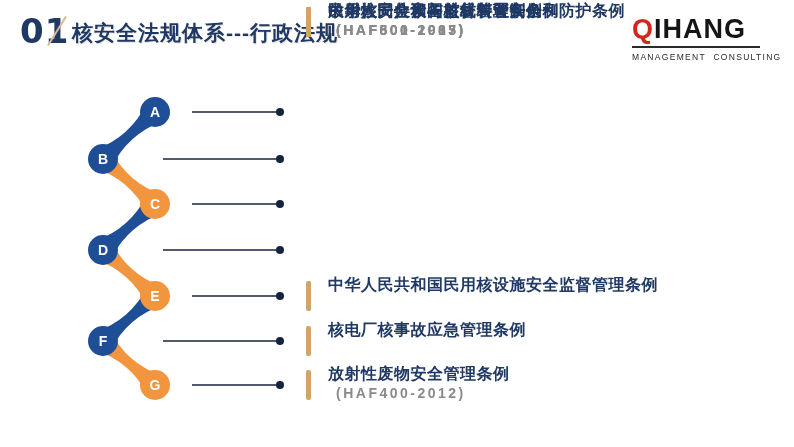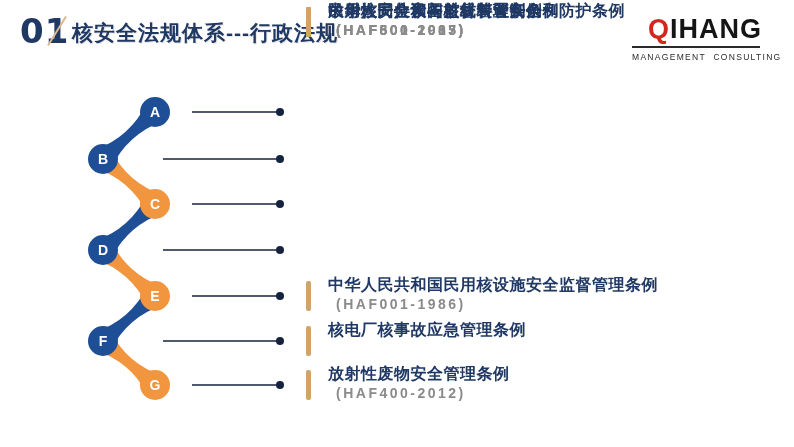--- a/index.html
+++ b/index.html
@@ -18,21 +18,21 @@
     background:#dcb890;transform:rotate(32deg);
   }
   .page-title{
     position:absolute;left:72px;top:19px;
     font-size:21px;font-weight:700;color:#1f3864;letter-spacing:1px;
     text-shadow:1px 1px 0 rgba(180,180,180,.35);
   }
   
   .logo{position:absolute;right:34px;top:15px;width:128px;text-align:left;}
   .logo-name{font-size:27px;font-weight:800;letter-spacing:1px;line-height:28px;
-    font-family:"Liberation Sans",sans-serif;margin-left:16px;}
+    font-family:"Liberation Sans",sans-serif;}
   .logo-name .q{color:#d0281e;}
   .logo-name .rest{color:#151515;}
   .logo-rule{height:2px;background:#2a2a2a;margin-top:3px;}
   .logo-sub{margin-top:4px;font-size:8.5px;letter-spacing:1.3px;word-spacing:4px;
     color:#2a2a2a;white-space:nowrap;font-weight:500;}
   
   .chain{position:absolute;left:0;top:0;}
   
   .item{position:absolute;left:306px;height:44px;}
   .item:nth-of-type(1){top:90px;}
@@ -116,21 +116,20 @@
       <circle cx="103" cy="341" r="15" fill="#1e4e95"></circle>
       <text x="103" y="346" text-anchor="middle" fill="#ffffff" font-size="14" font-weight="bold" font-family="&quot;Liberation Sans&quot;, sans-serif">F</text>
       <circle cx="155" cy="385" r="15" fill="#f2953f"></circle>
       <text x="155" y="390" text-anchor="middle" fill="#ffffff" font-size="14" font-weight="bold" font-family="&quot;Liberation Sans&quot;, sans-serif">G</text>
     </svg>
 
   <div class="item">
     <div class="tick"></div>
     <div class="item-text">
       <div class="item-title">中华人民共和国民用核设施安全监督管理条例</div>
-      <div class="item-code">(HAF001-1986)</div>
     </div>
   </div>
   <div class="item">
     <div class="tick"></div>
     <div class="item-text">
       <div class="item-title">核电厂核事故应急管理条例</div>
     </div>
   </div>
   <div class="item">
     <div class="tick"></div>

